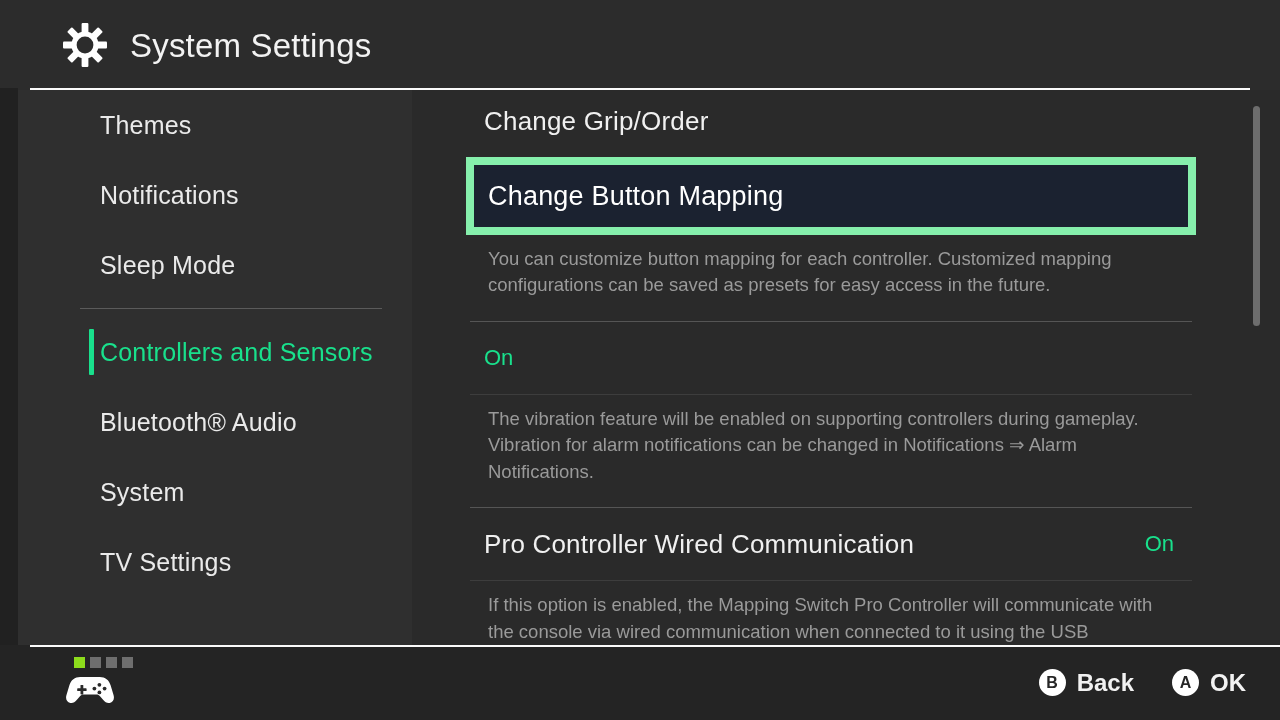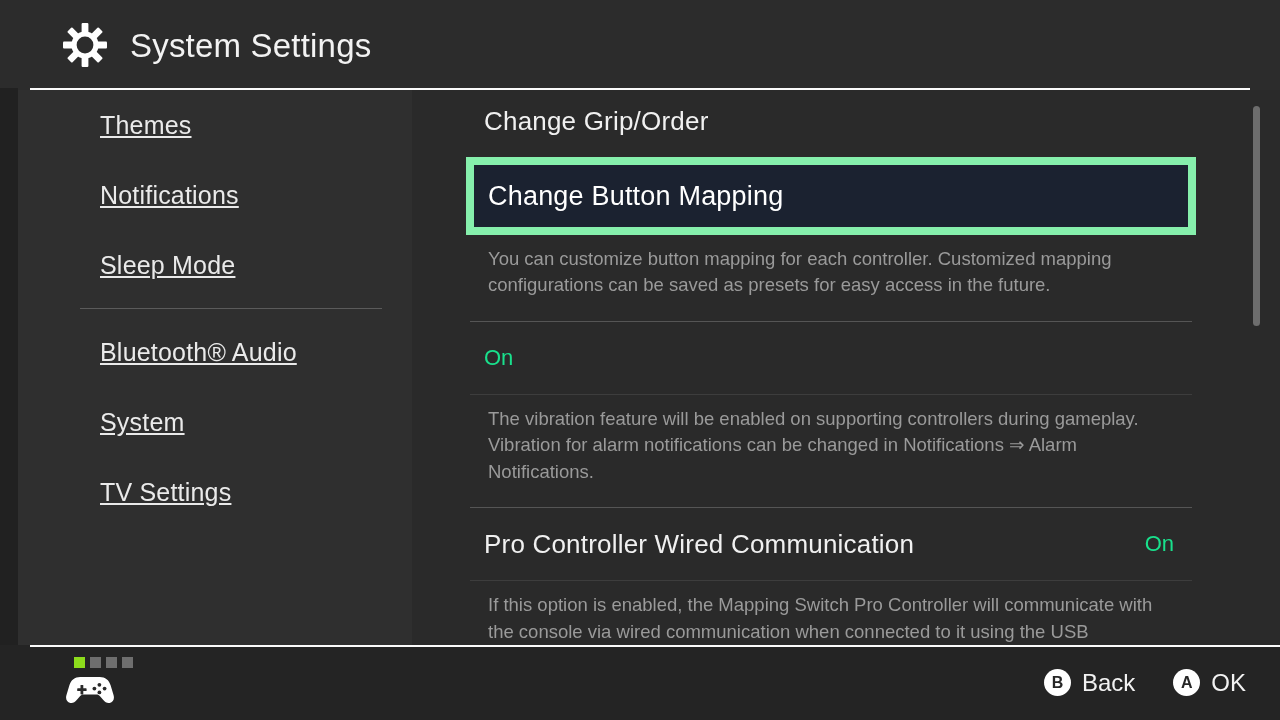--- a/index.html
+++ b/index.html
@@ -42,21 +42,20 @@
     position:absolute; left:18px; top:90px; width:394px; height:555px;
     background:#2f2f2f;
   }
   .nav-item {
     position:relative; height:70px; display:flex; align-items:center;
     padding-left:82px;
   }
   .nav-label {
     font-size:25px; color:#eaeaea; font-weight:400; letter-spacing:0.2px;
     white-space:nowrap;
-    text-decoration:underline;
   }
   .nav-item.active .nav-label { color:#19e08c; }
   .nav-accent {
     position:absolute; left:71px; top:12px; width:5px; height:46px;
     background:#19e08c; border-radius:1px;
   }
   .nav-divider {
     margin:8px 0 8px 62px; width:302px; height:1px; background:#5b5b5b;
   }
   
@@ -128,21 +127,21 @@
     position:absolute; right:34px; top:0; height:75px;
     display:flex; align-items:center; gap:38px;
   }
   .hint { display:flex; align-items:center; gap:11px; }
   .btn-glyph {
     width:27px; height:27px; border-radius:50%; background:#ffffff;
     color:#262626; font-size:16px; font-weight:700;
     display:flex; align-items:center; justify-content:center;
     line-height:1; font-family:"Liberation Sans", sans-serif;
   }
-  .hint-label { font-size:24px; color:#f2f2f2; font-weight:400; }
+  .hint-label { font-size:24px; color:#f2f2f2; font-weight:700; }
 </style>
 </head>
 <body>
 
 <div id="screen">
 
   <div class="edge-strip"></div>
 
   <div class="header">
     <div class="header-inner">
@@ -176,20 +175,24 @@
     <div class="nav-item">
       <span class="nav-label">Notifications</span>
     </div>
 
     <div class="nav-item">
       <span class="nav-label">Sleep Mode</span>
     </div>
 
     <div class="nav-divider"></div>
 
+    <div class="nav-item active">
+      <span class="nav-accent"></span>
+      <span class="nav-label">Controllers and Sensors</span>
+    </div>
 
     <div class="nav-item">
       <span class="nav-label">Bluetooth® Audio</span>
     </div>
 
     <div class="nav-item">
       <span class="nav-label">System</span>
     </div>
 
     <div class="nav-item">

